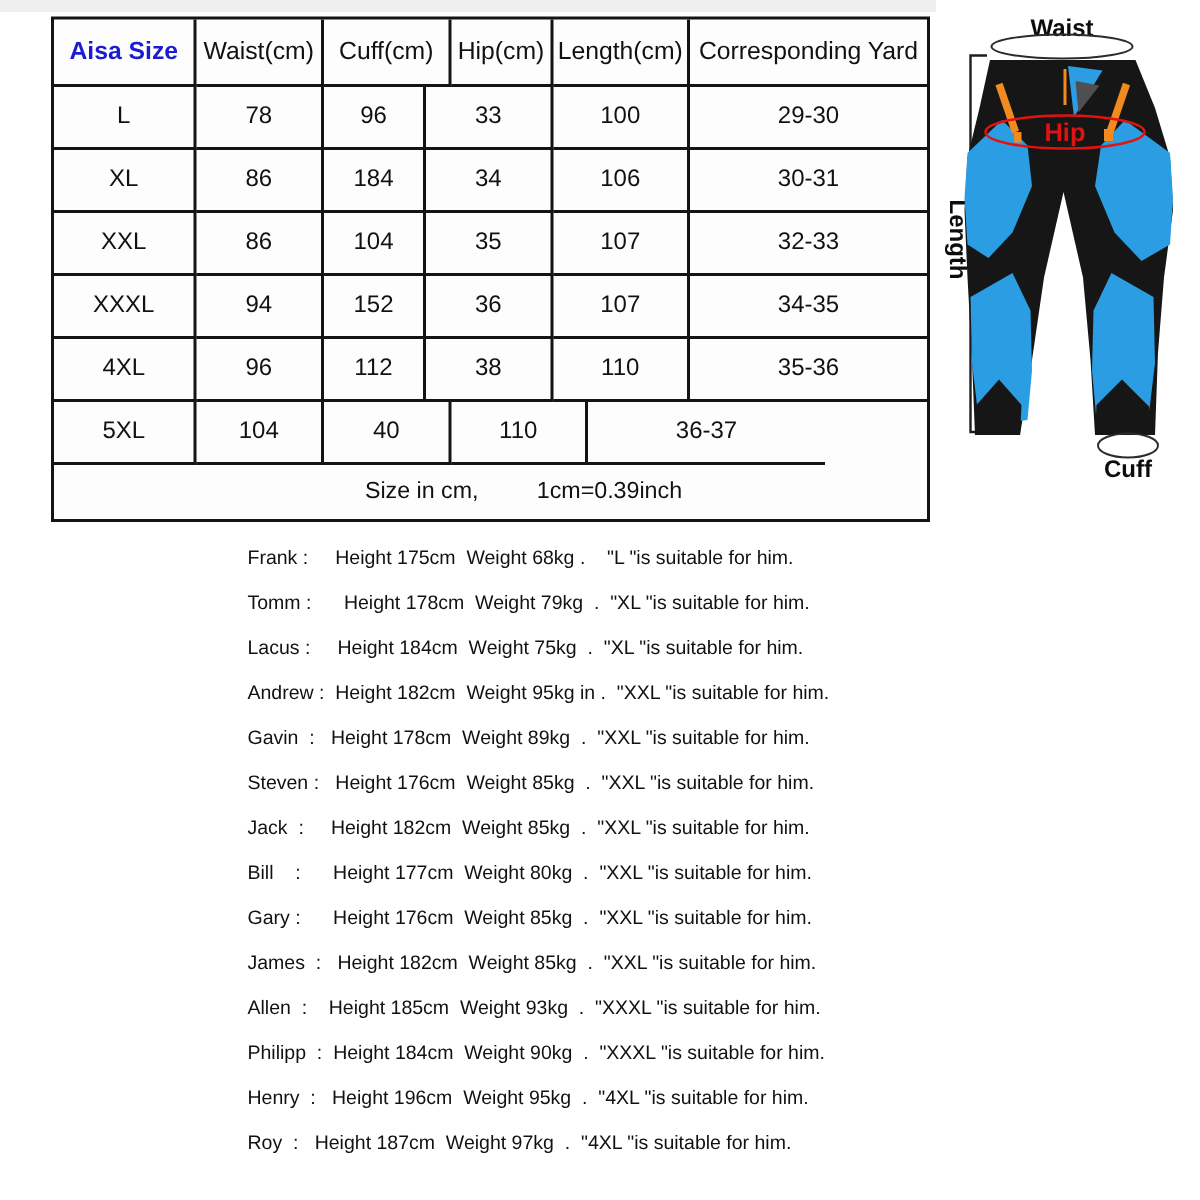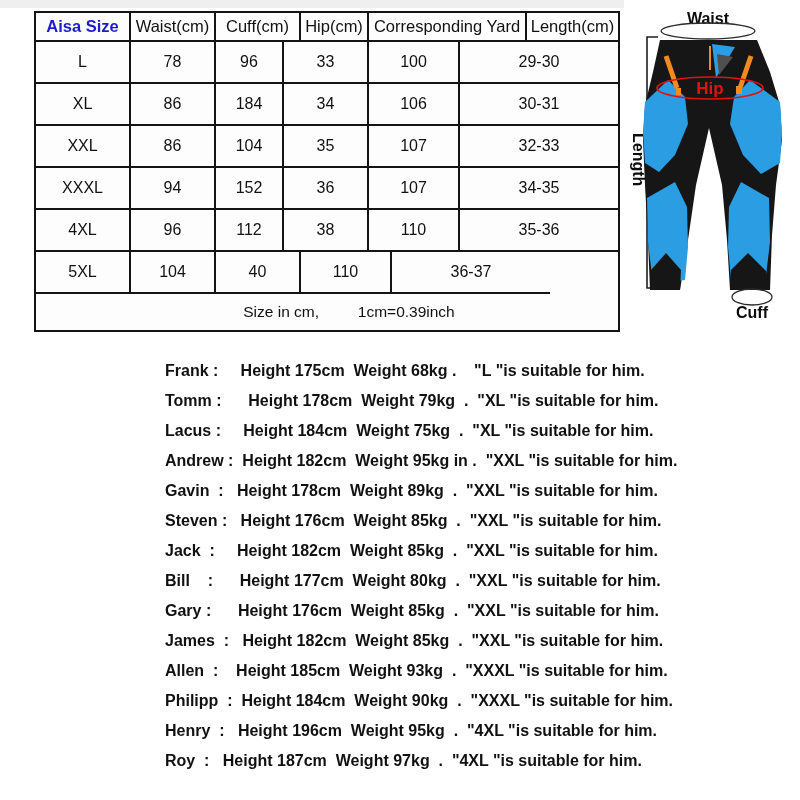--- a/index.html
+++ b/index.html
@@ -9,21 +9,21 @@
     font-family:"Liberation Sans", sans-serif;
   }
   .top-strip{position:absolute;left:0;top:0;width:624px;height:8px;background:#efefef;}
 
   
   .size-table{
     position:absolute;left:34px;top:11px;width:586px;
     border:2px solid #141414;box-sizing:border-box;background:#fdfdfd;
   }
   .tr{display:flex;height:42px;}
-  .tr.header-row{height:29px;}
+  .tr.header-row{height:45px;}
   .tr.footer-row{height:36px;}
   .td{
     box-sizing:border-box;border-right:2px solid #141414;border-bottom:2px solid #141414;
     display:flex;align-items:center;justify-content:center;
     font-size:16px;line-height:1;
   }
   .tr .td:last-child{border-right:none;}
   .tr:last-child .td{border-bottom:none;}
   .c0{width:95px}.c1{width:85px}.c2{width:68px}.c3{width:85px}.c4{width:91px}.c5{width:158px}
   .th{font-size:16.5px;}
@@ -34,35 +34,35 @@
   .pants-svg{position:absolute;left:630px;top:0;}
   .lbl{font-family:"Liberation Sans",sans-serif;font-weight:bold;font-size:16px;fill:#0c0c0c;}
   .measure-ellipse{fill:none;stroke:#2b2b2b;stroke-width:1.3;}
   .bracket{fill:none;stroke:#1e1e1e;stroke-width:1.6;}
   .hip-ellipse{fill:none;stroke:#e01310;stroke-width:1.7;}
   .hip-text{font-family:"Liberation Sans",sans-serif;font-weight:bold;font-size:17px;fill:#e01310;}
 
   
   .ref{position:absolute;left:165px;top:356px;}
   .ref-heading{height:30px;display:flex;align-items:center;font-size:16px;padding-left:3px;white-space:pre;}
-  .ref-line{height:30px;display:flex;align-items:center;font-size:16px;white-space:pre;font-weight:bold;}
+  .ref-line{height:30px;display:flex;align-items:center;font-size:13px;white-space:pre;}
 </style>
 </head>
 <body>
 
 <div class="top-strip"></div>
 
 <div class="size-table">
   <div class="tr header-row">
     <div class="td c0 th th-size">Aisa Size</div>
     <div class="td c1 th">Waist(cm)</div>
     <div class="td c3 th">Cuff(cm)</div>
     <div class="td c2 th">Hip(cm)</div>
+    <div class="td c4 th">Length(cm)</div>
     <div class="td c5 th">Corresponding Yard</div>
-    <div class="td c4 th">Length(cm)</div>
   </div>
 
   <div class="tr">
     <div class="td c0">L</div>
     <div class="td c1">78</div>
     <div class="td c2">96</div>
     <div class="td c3">33</div>
     <div class="td c4">100</div>
     <div class="td c5">29-30</div>
   </div>

